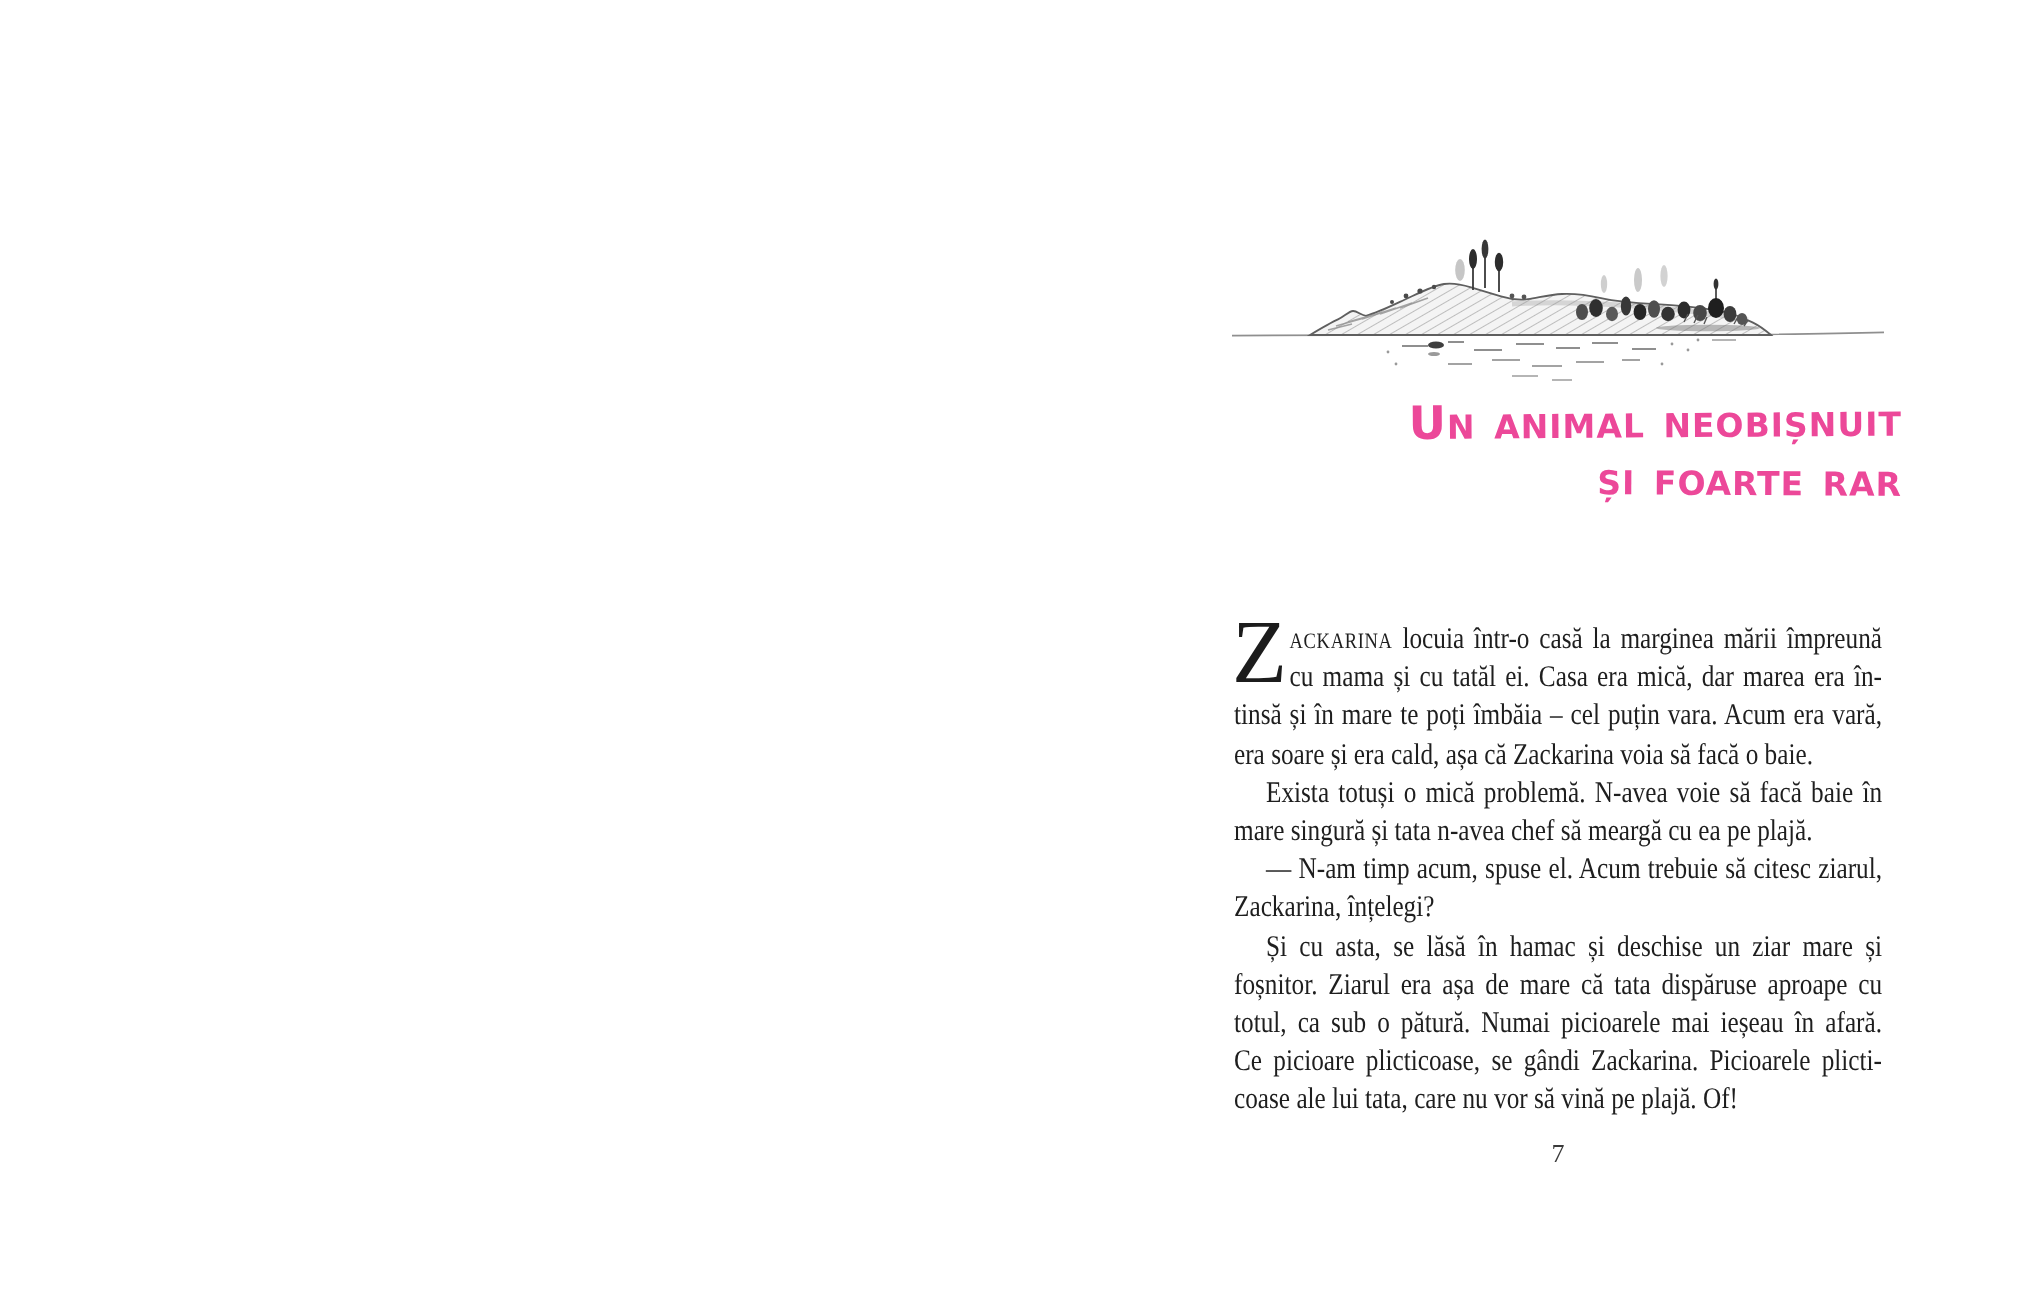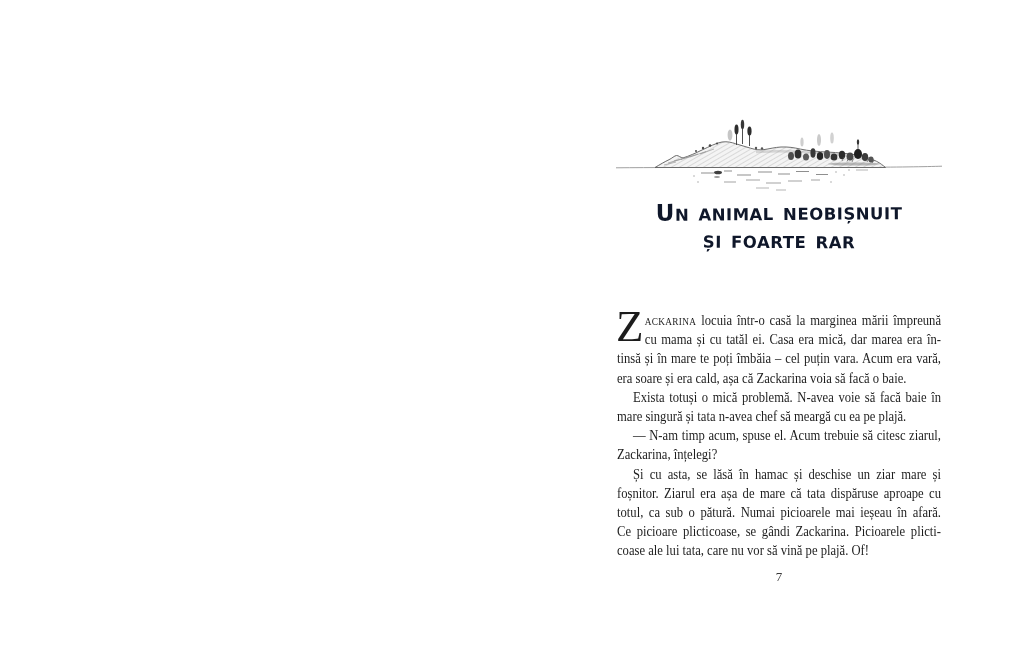--- a/index.html
+++ b/index.html
@@ -20,24 +20,24 @@
     top: 112px;
     width: 340px;
     height: 88px;
   }
   
   .chapter-title {
     position: absolute;
     left: 607px;
     top: 198px;
     width: 344px;
-    text-align: center;
+    text-align: right;
     font-family: "DejaVu Sans", sans-serif;
     font-weight: bold;
-    color: #0f172a;
+    color: #ec4899;
     letter-spacing: 0.5px;
     word-spacing: 3px;
   }
   .title-line1 {
     font-size: 16.5px;
     line-height: 28px;
     transform: rotate(-0.4deg);
   }
   .title-line1::first-letter {
     font-size: 23px;

